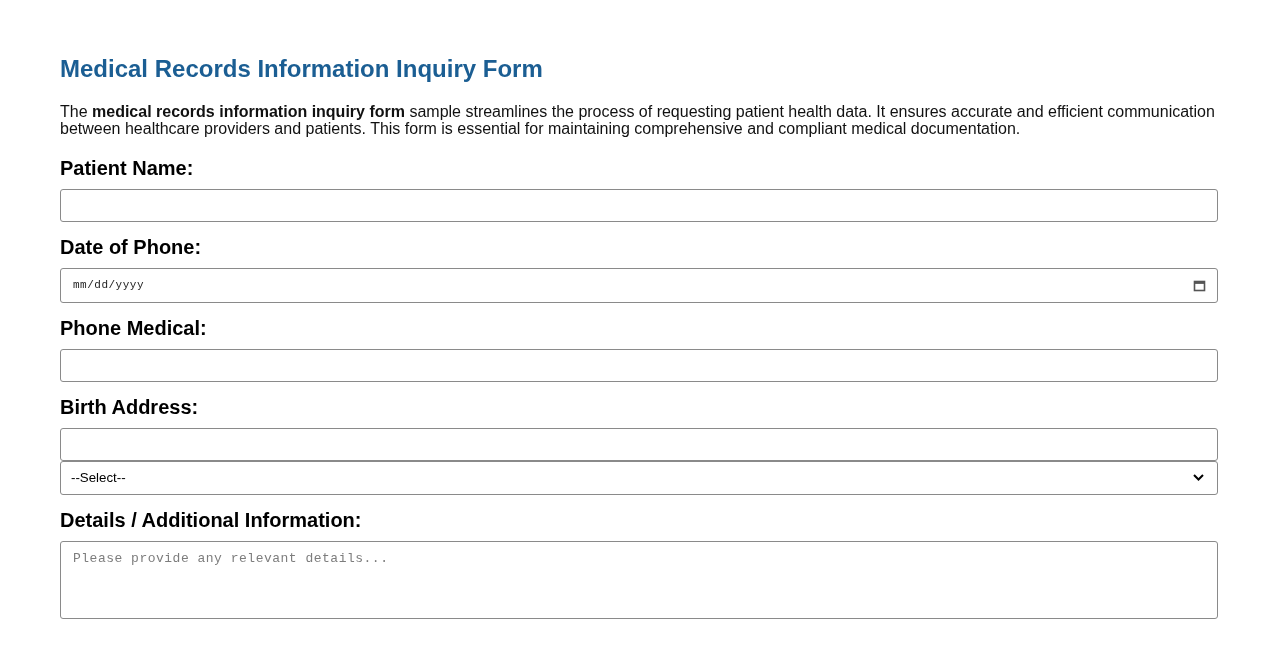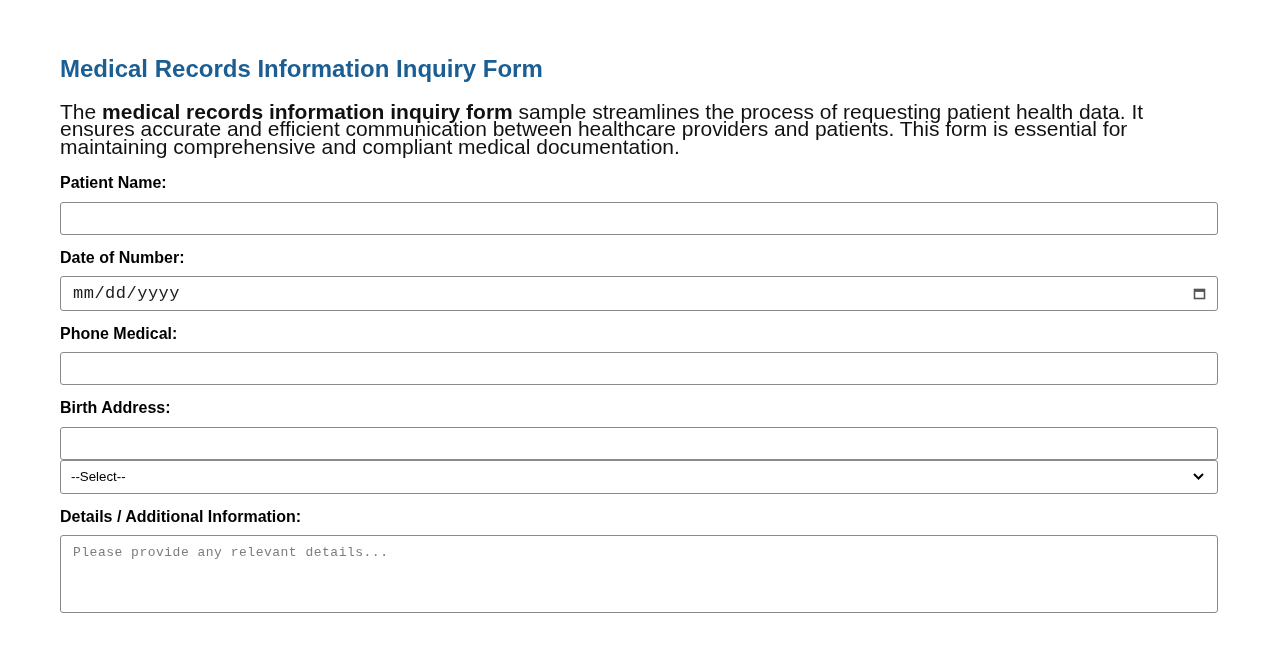--- a/index.html
+++ b/index.html
@@ -19,29 +19,29 @@
   }
   .page-title {
     margin: 0 0 19px 0;
     font-size: 24px;
     font-weight: 700;
     line-height: 1.2;
     color: #1b5e93;
   }
   .intro {
     margin: 0 0 19px 0;
-    font-size: 21px;
+    font-size: 16px;
     line-height: 17.5px;
     max-width: 1158px;
     color: #111111;
   }
   .intro b { font-weight: 700; }
   .field-label {
     display: block;
-    font-size: 16px;
+    font-size: 20px;
     font-weight: 700;
     line-height: 1.15;
     margin: 14px 0 9px 0;
     color: #000000;
   }
   .field-label.first { margin-top: 0; }
   .field-label.gap-lg { margin-top: 38px; }
   .text-input {
     display: block;
     width: 100%;
@@ -62,21 +62,21 @@
     width: 100%;
     height: 35px;
     border: 1px solid #8a8a8a;
     border-radius: 3px;
     background: #ffffff;
     padding: 0 11px 0 12px;
     cursor: default;
   }
   .date-placeholder {
     font-family: "Liberation Mono", monospace;
-    font-size: 17px;
+    font-size: 11px;
     letter-spacing: 0.5px;
     color: #1c1c1c;
   }
   .calendar-icon { display: inline-flex; cursor: pointer; }
   .select-field {
     display: flex;
     align-items: center;
     justify-content: space-between;
     width: 100%;
     height: 34px;
@@ -127,21 +127,21 @@
 
   <h1 class="page-title">Medical Records Information Inquiry Form</h1>
 
   <p class="intro"><span>The </span><b>medical records information inquiry form</b><span> sample streamlines the process of requesting patient health data. It ensures accurate and efficient communication between healthcare providers and patients. This form is essential for maintaining comprehensive and compliant medical documentation.</span></p>
 
   <form>
 
     <label class="field-label first">Patient Name:</label>
     <input type="text" class="text-input" value="" style="">
 
-    <label class="field-label">Date of Number:</label>
+    <label class="field-label">Date of Phone:</label>
     <div class="date-field">
       <span class="date-placeholder">mm/dd/yyyy</span>
       <span class="calendar-icon">
         <svg width="13" height="13" viewBox="0 0 13 13">
           <rect x="1.5" y="2.5" width="10" height="9" fill="none" stroke="#555555" stroke-width="1.6"></rect>
           <rect x="1.5" y="2.5" width="10" height="2.4" fill="#555555" stroke="none"></rect>
         </svg>
       </span>
     </div>
 

